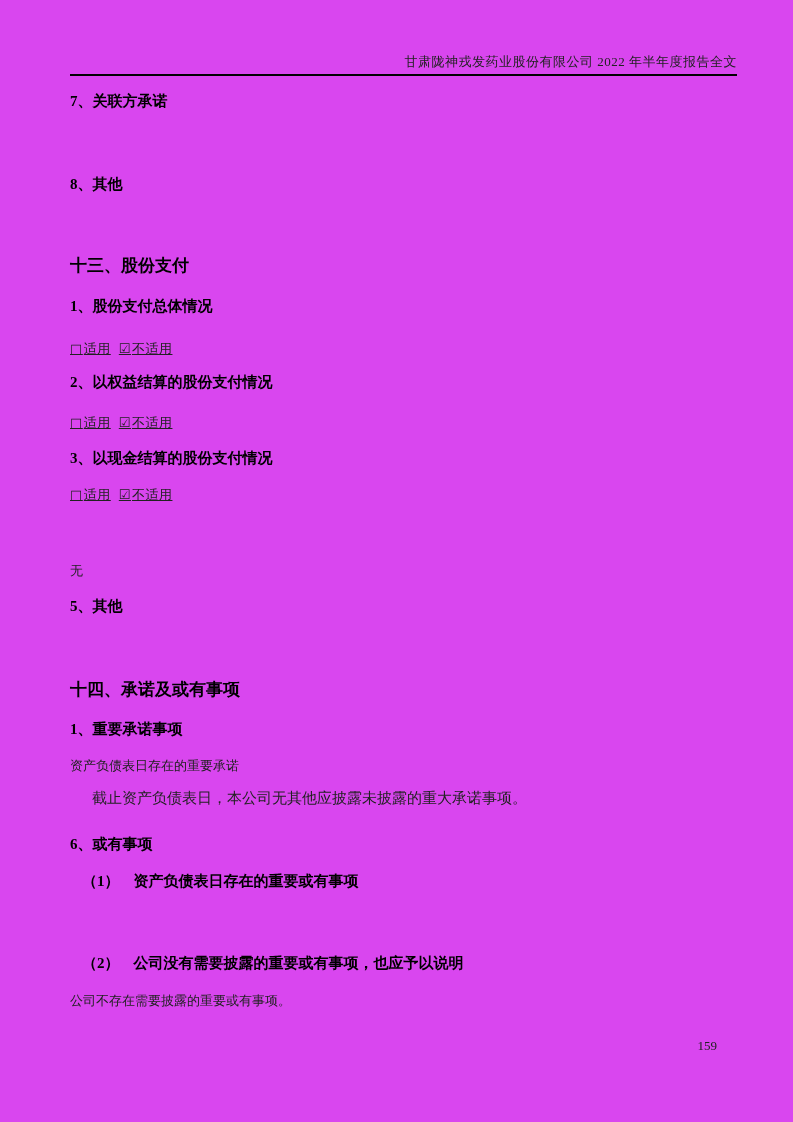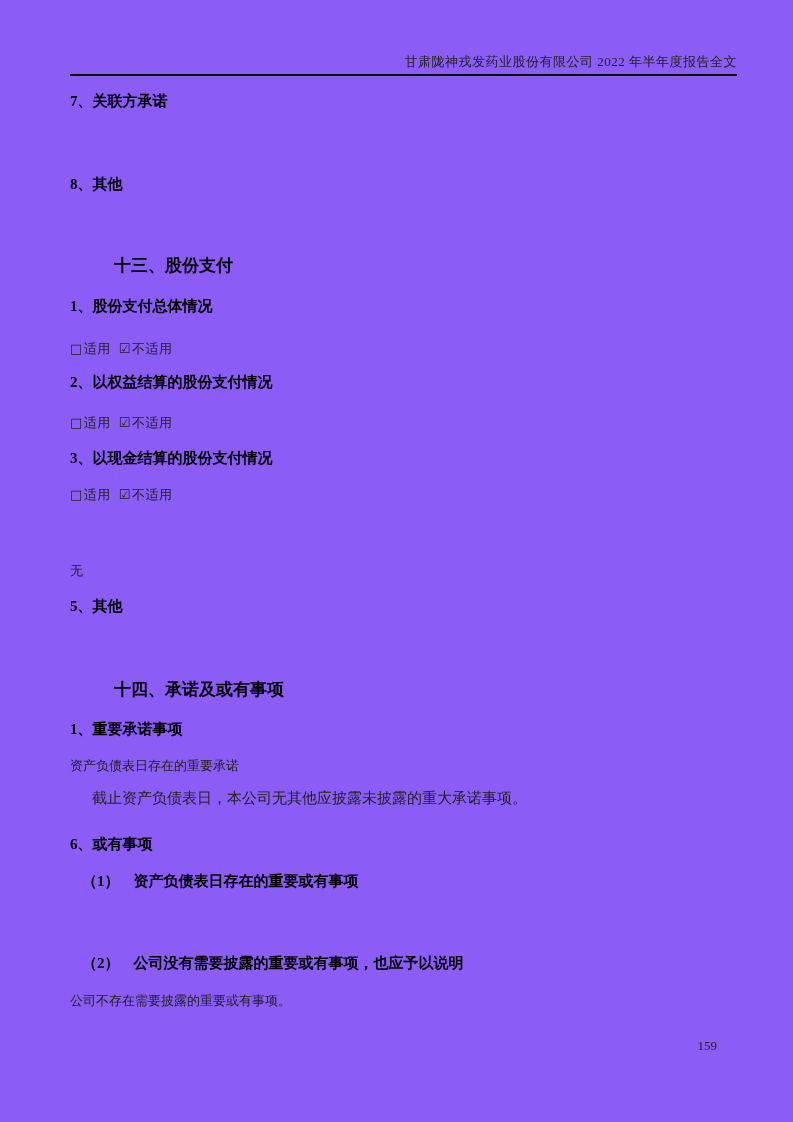--- a/index.html
+++ b/index.html
@@ -1,45 +1,45 @@
 <!DOCTYPE html>
 <html><head>
 <meta charset="utf-8">
 <style>
   html, body { margin: 0; padding: 0; background: #ffffff; }
   .page {
     position: relative;
     width: 793px;
     height: 1122px;
-    background: #8b5cf6;
+    background: #d946ef;
     font-family: "Liberation Serif", "DejaVu Serif", serif;
     color: #111111;
     overflow: hidden;
   }
   .abs { position: absolute; left: 70px; right: 56px; }
 
   .doc-header {
     top: 53px;
     font-size: 13px;
     text-align: right;
     color: #222;
     letter-spacing: 0.5px;
   }
   .header-rule {
     top: 74px;
     height: 2px;
     background: #000;
   }
 
-  .h1 { font-size: 17px; font-weight: bold; color: #000; margin-left: 44px; }
+  .h1 { font-size: 17px; font-weight: bold; color: #000; }
   .h2 { font-size: 15px; font-weight: bold; color: #000; }
   .body-sm { font-size: 13px; color: #222; }
   .body-lg { font-size: 15px; color: #222; font-family: Liberation Serif, serif; }
 
-  .check-row { letter-spacing: 0.5px; }
+  .check-row { letter-spacing: 0.5px; text-decoration: underline; }
   .check-row .grp2 { margin-left: 8px; }
   .checkbox-glyph {
     font-family: "DejaVu Sans", sans-serif;
     font-size: 13px;
     margin-right: 1px;
   }
   .item-num { margin-right: 14px; }
   .indent { padding-left: 22px; }
 
   .page-number {

